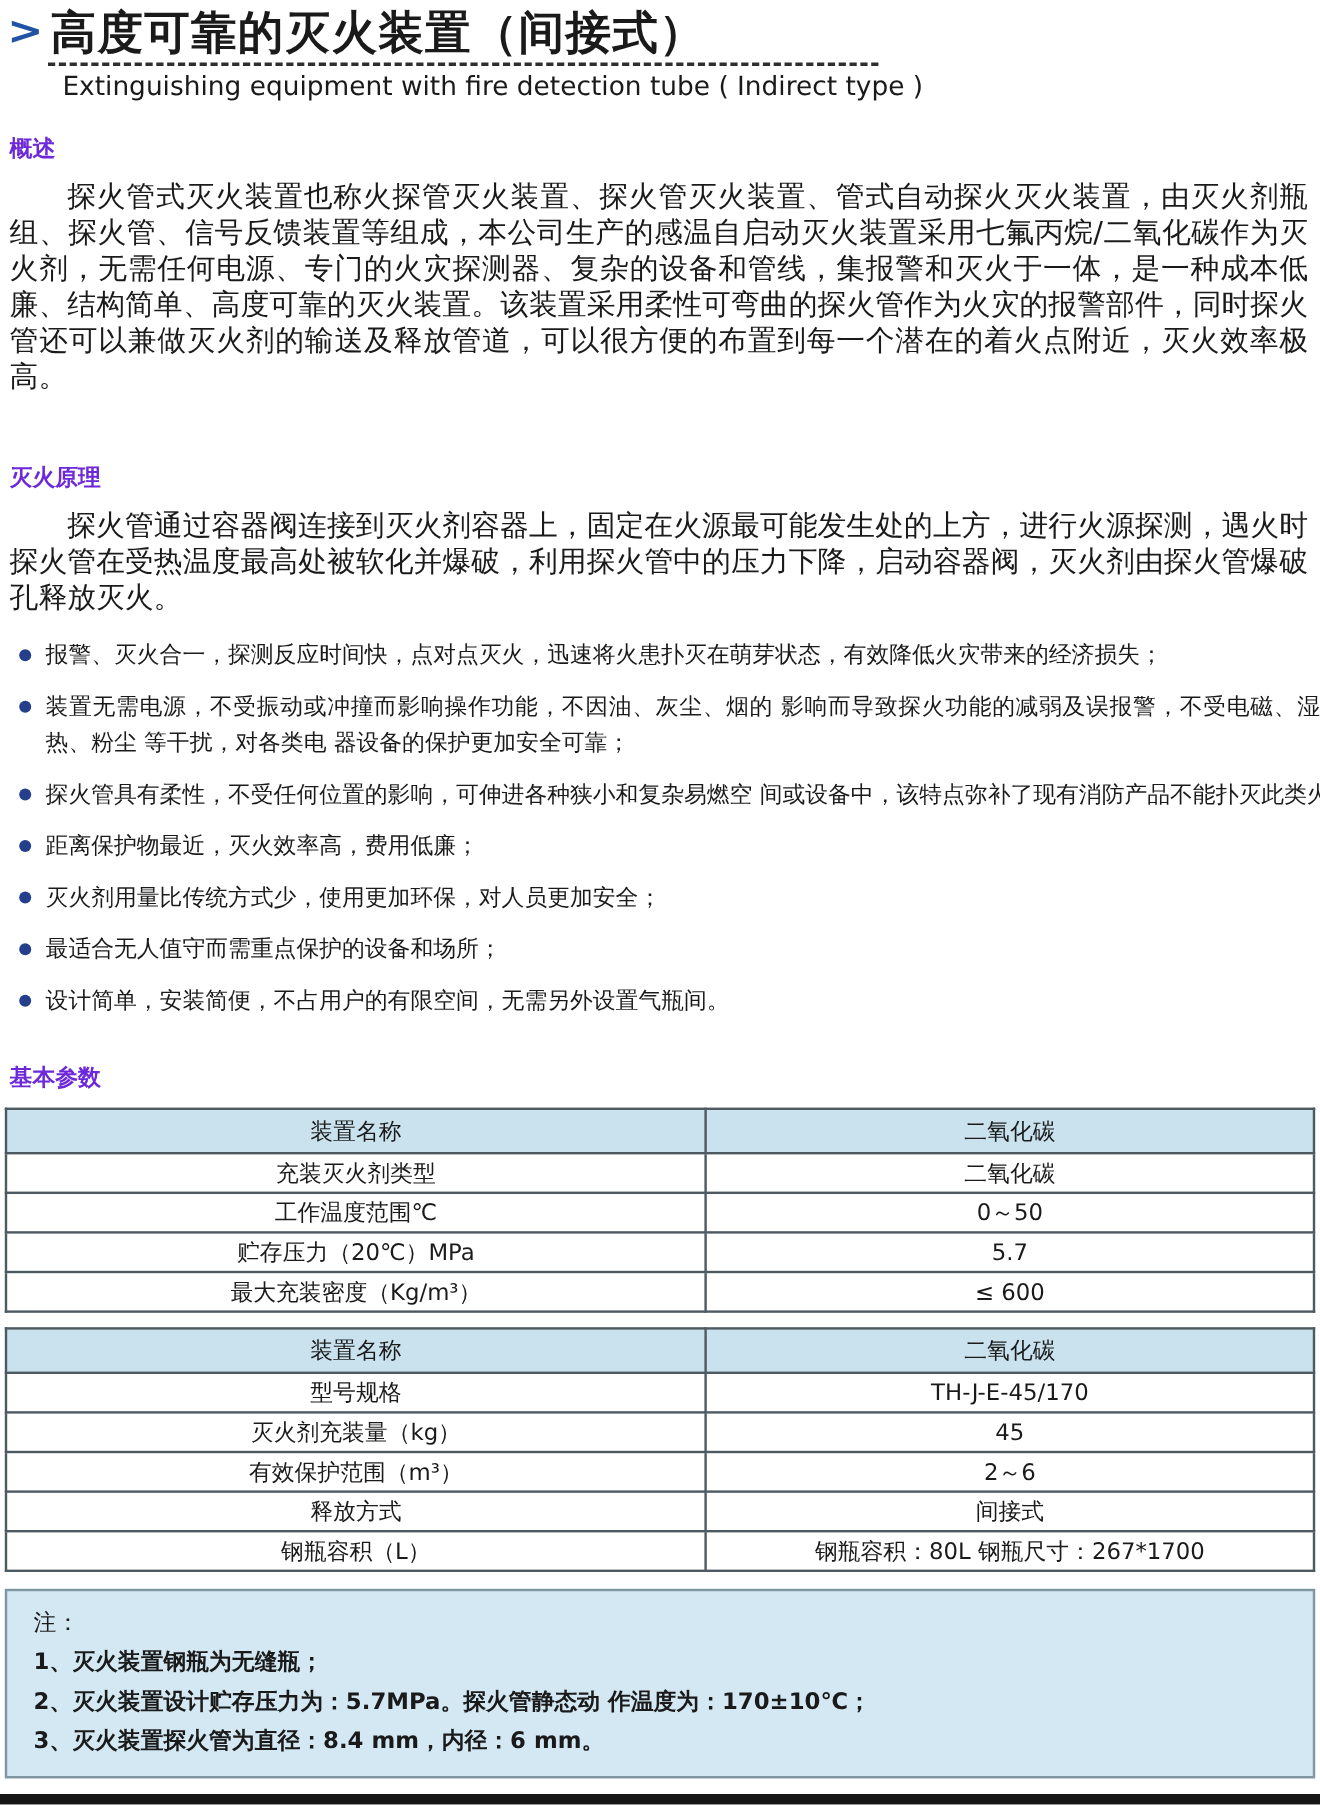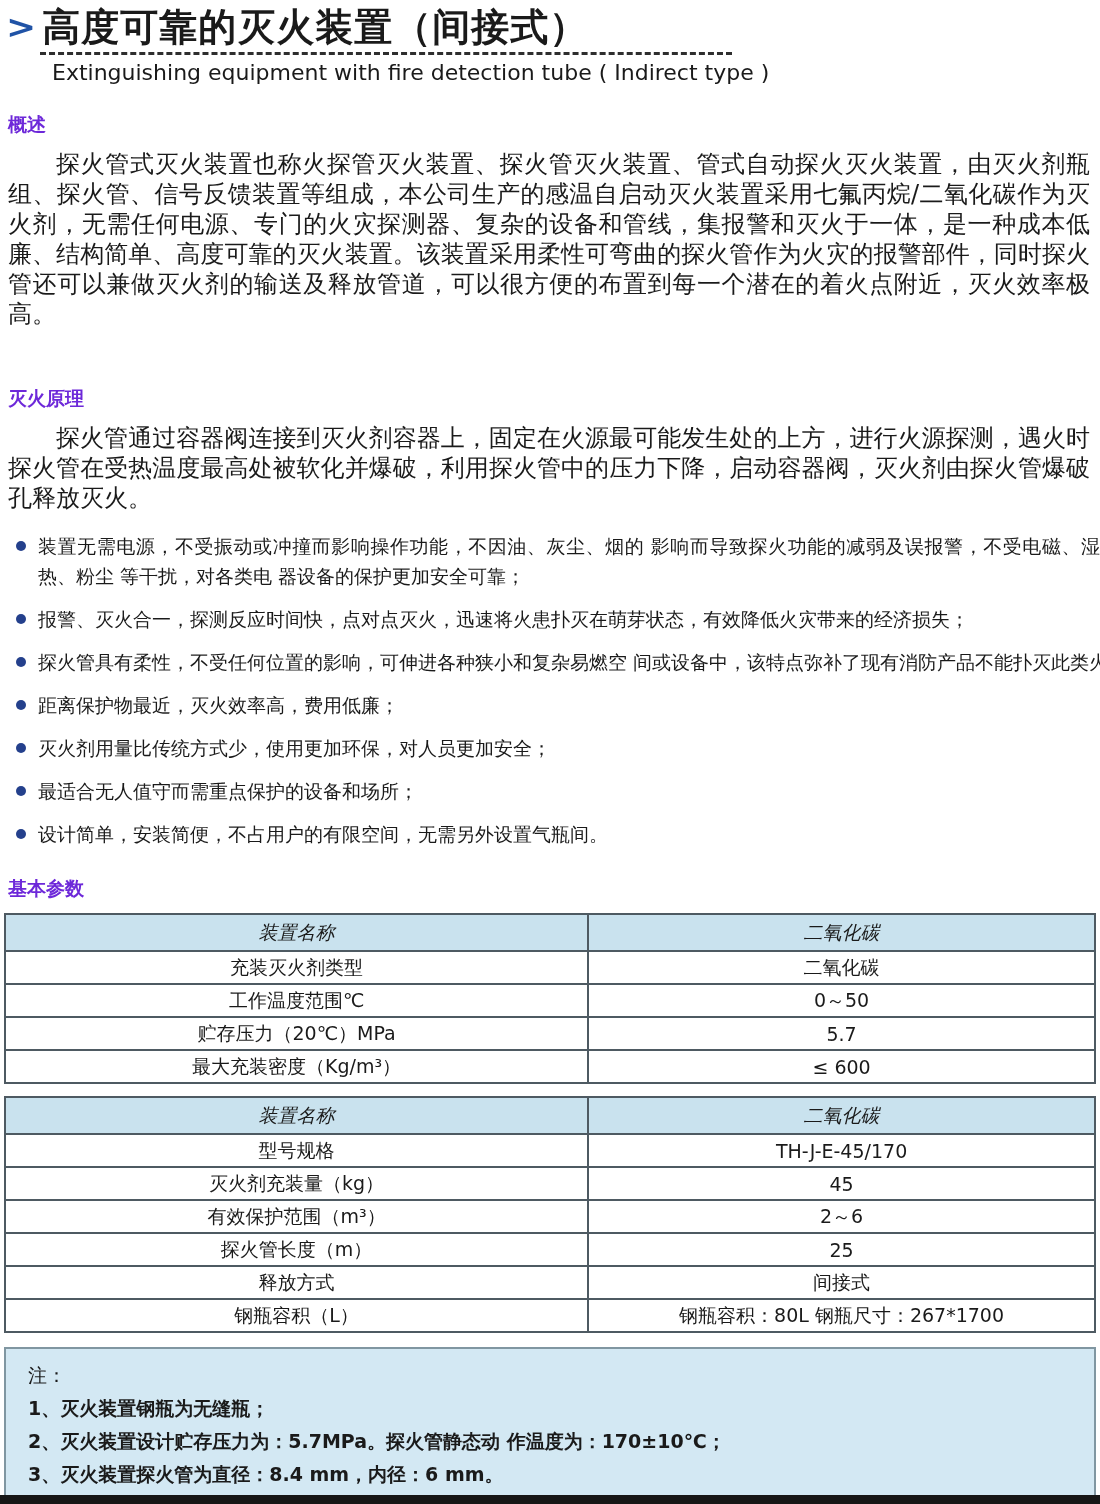--- a/index.html
+++ b/index.html
@@ -20,21 +20,21 @@
     margin-top:2px; transform:scaleY(0.9);
   }
   .page-title { font-size:38px; font-weight:bold; margin-left:6px; letter-spacing:1px; line-height:1.25; }
   .dash-line { margin:0 0 3px 40px; width:692px; border-top:3px dashed #2e2e2e; }
   .subtitle { margin-left:52px; font-size:22px; line-height:1.35; }
   
   .section-heading { color:#6d28d9; font-size:19px; line-height:1.25; margin-left:8px; }
   .h-overview  { margin-top:26px; }
   .h-principle { margin-top:58px; }
   .h-features  { margin-top:38px; }
-  .h-params    { margin-top:28px; }
+  .h-params    { margin-top:38px; }
   .body-para {
     margin:12px 10px 0 8px;
     font-size:24px; line-height:30px;
     text-indent:2em; text-align:justify;
   }
   
   .features-list { list-style:none; margin:18px 0 0 14px; }
   .features-list li {
     position:relative; padding-left:24px;
     font-size:19px; line-height:30px; margin-bottom:13px;
@@ -49,21 +49,21 @@
   
   .param-table {
     width:1092px; margin:13px 0 0 4px;
     border-collapse:collapse; table-layout:fixed;
     font-size:19px; text-align:center;
   }
   .param-table th, .param-table td {
     border:2px solid #4e5a62; padding:2px 8px;
     font-weight:normal; height:33px;
   }
-  .param-table th { background:#c9e2ee; height:37px;font-style:italic; }
+  .param-table th { background:#c9e2ee; height:37px; }
   .col-label { width:53.5%; }
   .t2 { margin-top:12px; }
   
   .note-box {
     margin:14px 4px 0 4px;
     background:#d3e8f3;
     border:2px solid #8096a1;
     padding:10px 20px 12px 22px;
     font-size:19px; line-height:33px;
   }
@@ -86,22 +86,22 @@
   <div class="dash-line"></div>
   <div class="subtitle">Extinguishing equipment with fire detection tube ( Indirect type )</div>
 
   <h2 class="section-heading h-overview">概述</h2>
   <p class="body-para">探火管式灭火装置也称火探管灭火装置、探火管灭火装置、管式自动探火灭火装置，由灭火剂瓶组、探火管、信号反馈装置等组成，本公司生产的感温自启动灭火装置采用七氟丙烷/二氧化碳作为灭火剂，无需任何电源、专门的火灾探测器、复杂的设备和管线，集报警和灭火于一体，是一种成本低廉、结构简单、高度可靠的灭火装置。该装置采用柔性可弯曲的探火管作为火灾的报警部件，同时探火管还可以兼做灭火剂的输送及释放管道，可以很方便的布置到每一个潜在的着火点附近，灭火效率极高。</p>
 
   <h2 class="section-heading h-principle">灭火原理</h2>
   <p class="body-para">探火管通过容器阀连接到灭火剂容器上，固定在火源最可能发生处的上方，进行火源探测，遇火时探火管在受热温度最高处被软化并爆破，利用探火管中的压力下降，启动容器阀，灭火剂由探火管爆破孔释放灭火。</p>
 
   <ul class="features-list">
+    <li>报警、灭火合一，探测反应时间快，点对点灭火，迅速将火患扑灭在萌芽状态，有效降低火灾带来的经济损失；</li>
     <li>装置无需电源，不受振动或冲撞而影响操作功能，不因油、灰尘、烟的 影响而导致探火功能的减弱及误报警，不受电磁、湿热、粉尘 等干扰，对各类电 器设备的保护更加安全可靠；</li>
-    <li>报警、灭火合一，探测反应时间快，点对点灭火，迅速将火患扑灭在萌芽状态，有效降低火灾带来的经济损失；</li>
     <li class="clip">探火管具有柔性，不受任何位置的影响，可伸进各种狭小和复杂易燃空 间或设备中，该特点弥补了现有消防产品不能扑灭此类火源的缺</li>
     <li>距离保护物最近，灭火效率高，费用低廉；</li>
     <li>灭火剂用量比传统方式少，使用更加环保，对人员更加安全；</li>
     <li>最适合无人值守而需重点保护的设备和场所；</li>
     <li>设计简单，安装简便，不占用户的有限空间，无需另外设置气瓶间。</li>
   </ul>
 
   <h2 class="section-heading h-params">基本参数</h2>
 
   <table class="param-table t1">
@@ -141,24 +141,20 @@
     </tr>
     <tr>
       <td>灭火剂充装量（kg）</td>
       <td>45</td>
     </tr>
     <tr>
       <td>有效保护范围（m³）</td>
       <td>2～6</td>
     </tr>
     <tr>
-      <td>探火管长度（m）</td>
-      <td>25</td>
-    </tr>
-    <tr>
       <td>释放方式</td>
       <td>间接式</td>
     </tr>
     <tr>
       <td>钢瓶容积（L）</td>
       <td>钢瓶容积：80L 钢瓶尺寸：267*1700</td>
     </tr>
   </tbody>
     </table>
 

